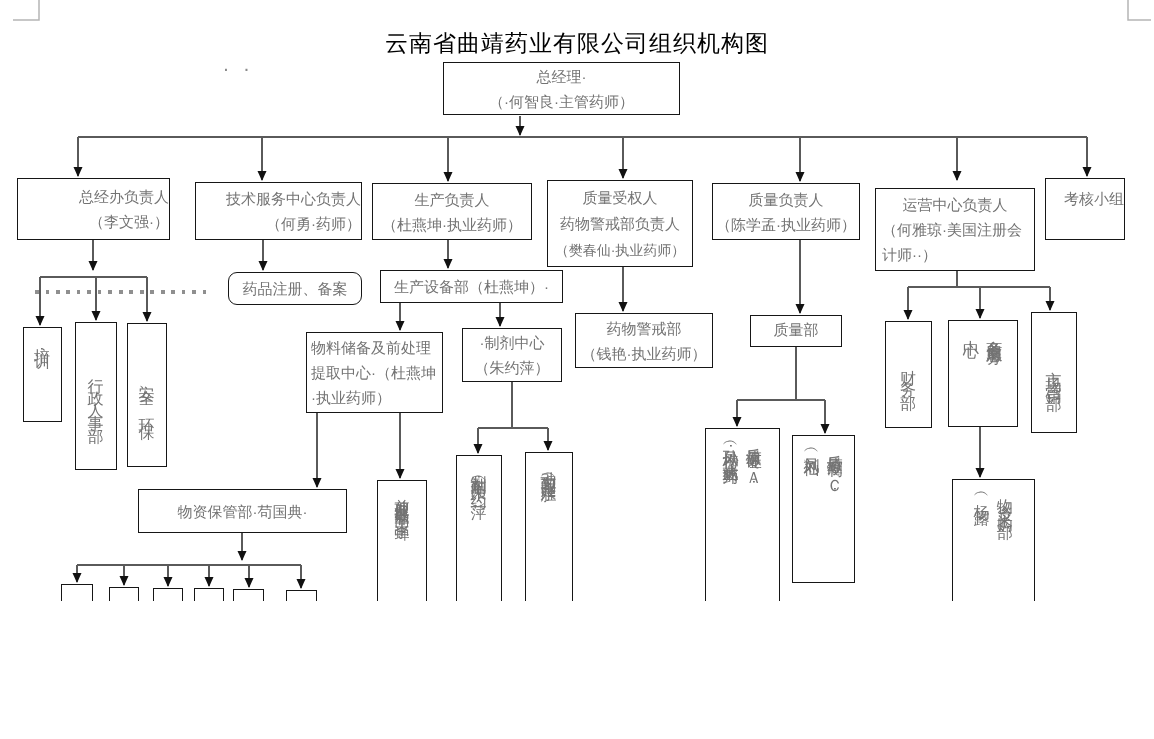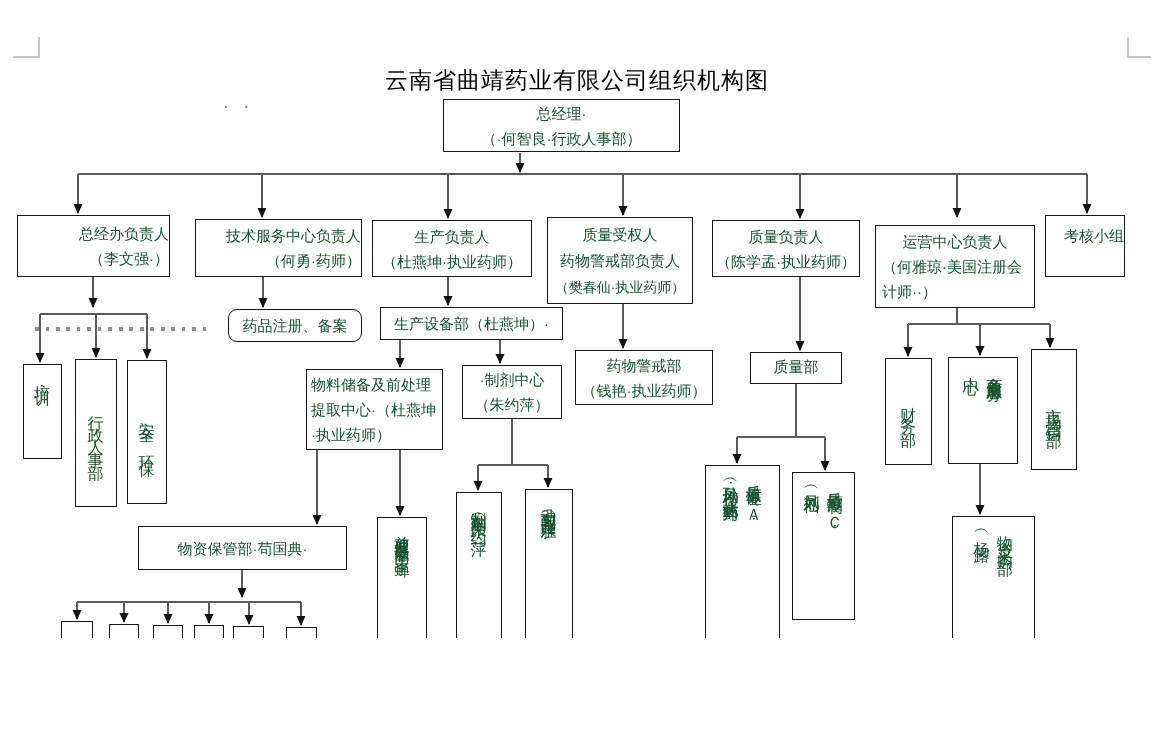--- a/index.html
+++ b/index.html
@@ -1,31 +1,31 @@
 <!DOCTYPE html>
 <html><head>
 <meta charset="utf-8">
 <style>
   html,body{margin:0;padding:0;background:#fff;}
   #canvas{
     position:relative;width:1154px;height:601px;background:#fff;overflow:hidden;
-    font-family:"Liberation Sans",sans-serif;color:#000;margin-top:37px;
+    font-family:"Liberation Sans",sans-serif;color:#000;
   }
   #title{
     position:absolute;left:0;top:28px;width:100%;text-align:center;
     font-size:23px;letter-spacing:1px;color:#000;
   }
   #fmt-dots{
     position:absolute;left:224px;top:62px;color:#8a8a8a;font-size:14px;
     font-weight:bold;letter-spacing:6px;
   }
   svg.overlay{position:absolute;left:0;top:0;pointer-events:none;}
   .box{
     position:absolute;border:1.5px solid #161616;background:#fff;
-    box-sizing:border-box;font-size:15px;line-height:25px;color:#14532d;
+    box-sizing:border-box;font-size:15px;line-height:25px;color:#737373;
   }
   .hc{display:flex;flex-direction:column;justify-content:center;text-align:center;}
   .ht{text-align:right;padding-top:7px;}
   .ll{text-align:left;padding:2px 4px;}
   .detail-left{text-align:left;padding:0 2px 0 6px;}
   .vbox{display:flex;justify-content:center;}
   .vt{
     writing-mode:vertical-rl;text-orientation:mixed;white-space:pre-line;
     font-size:16px;line-height:1.45;letter-spacing:2px;
   }
@@ -114,21 +114,21 @@
     </g>
   </svg>
 
   <div class="dotline"></div>
 
   <div id="title">云南省曲靖药业有限公司组织机构图</div>
   <div id="fmt-dots">· ·</div>
 
   <div class="box hc" style="left:443px;top:62px;width:237px;height:53px;">
     <div>总经理·</div>
-    <div>（·何智良·行政人事部）</div>
+    <div>（·何智良·主管药师）</div>
   </div>
 
   <div class="box hc" style="left:17px;top:178px;width:153px;height:62px;align-items:flex-end;">
     <div>总经办负责人</div>
     <div>（李文强·）</div>
   </div>
   <div class="box hc" style="left:195px;top:182px;width:167px;height:58px;align-items:flex-end;">
     <div>技术服务中心负责人</div>
     <div>（何勇·药师）</div>
   </div>

